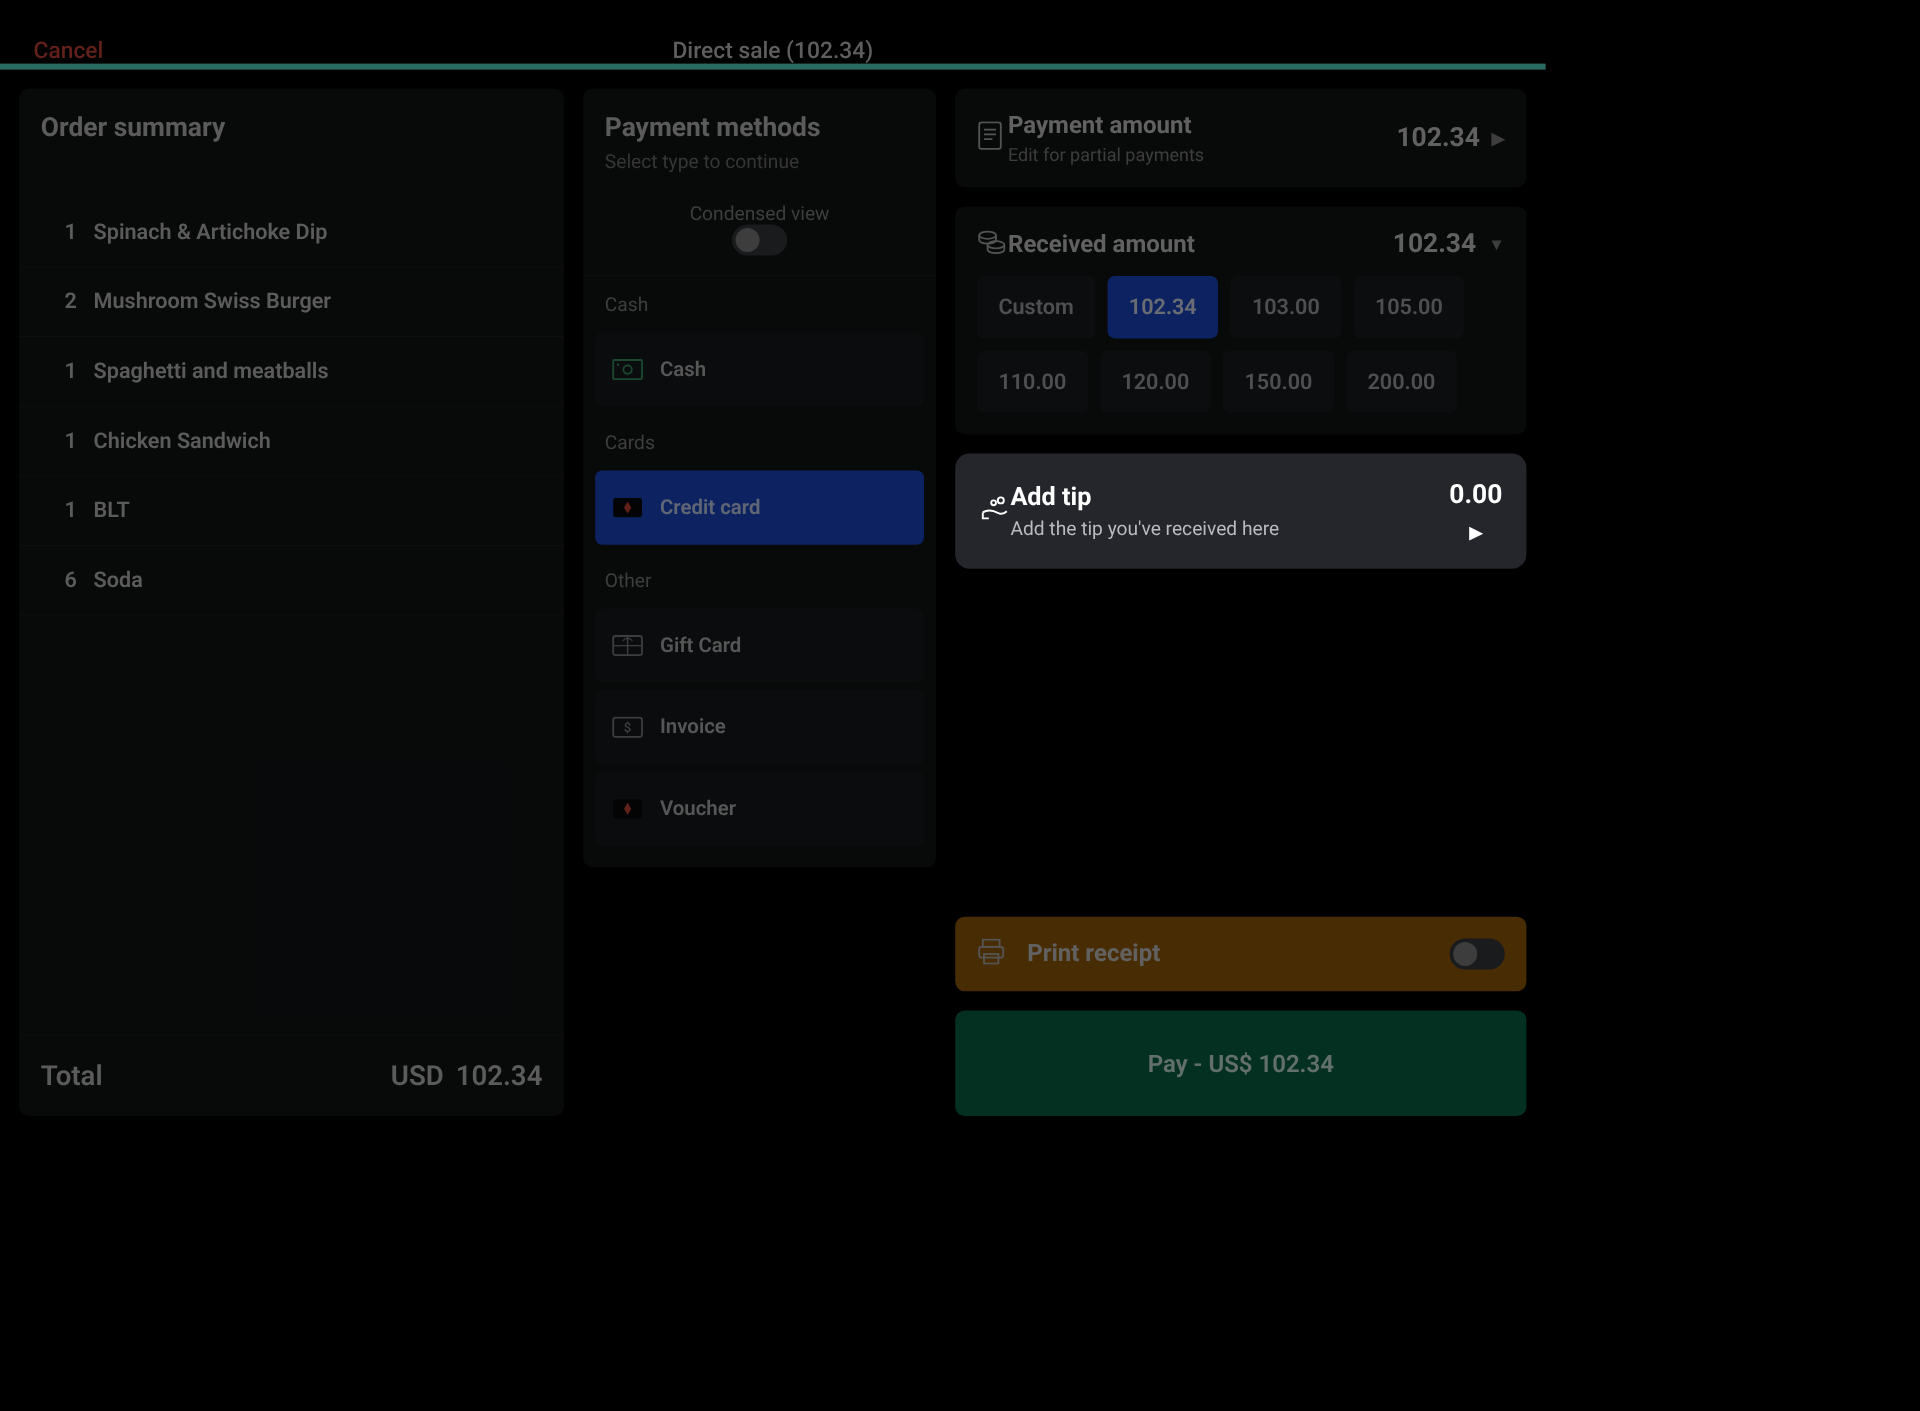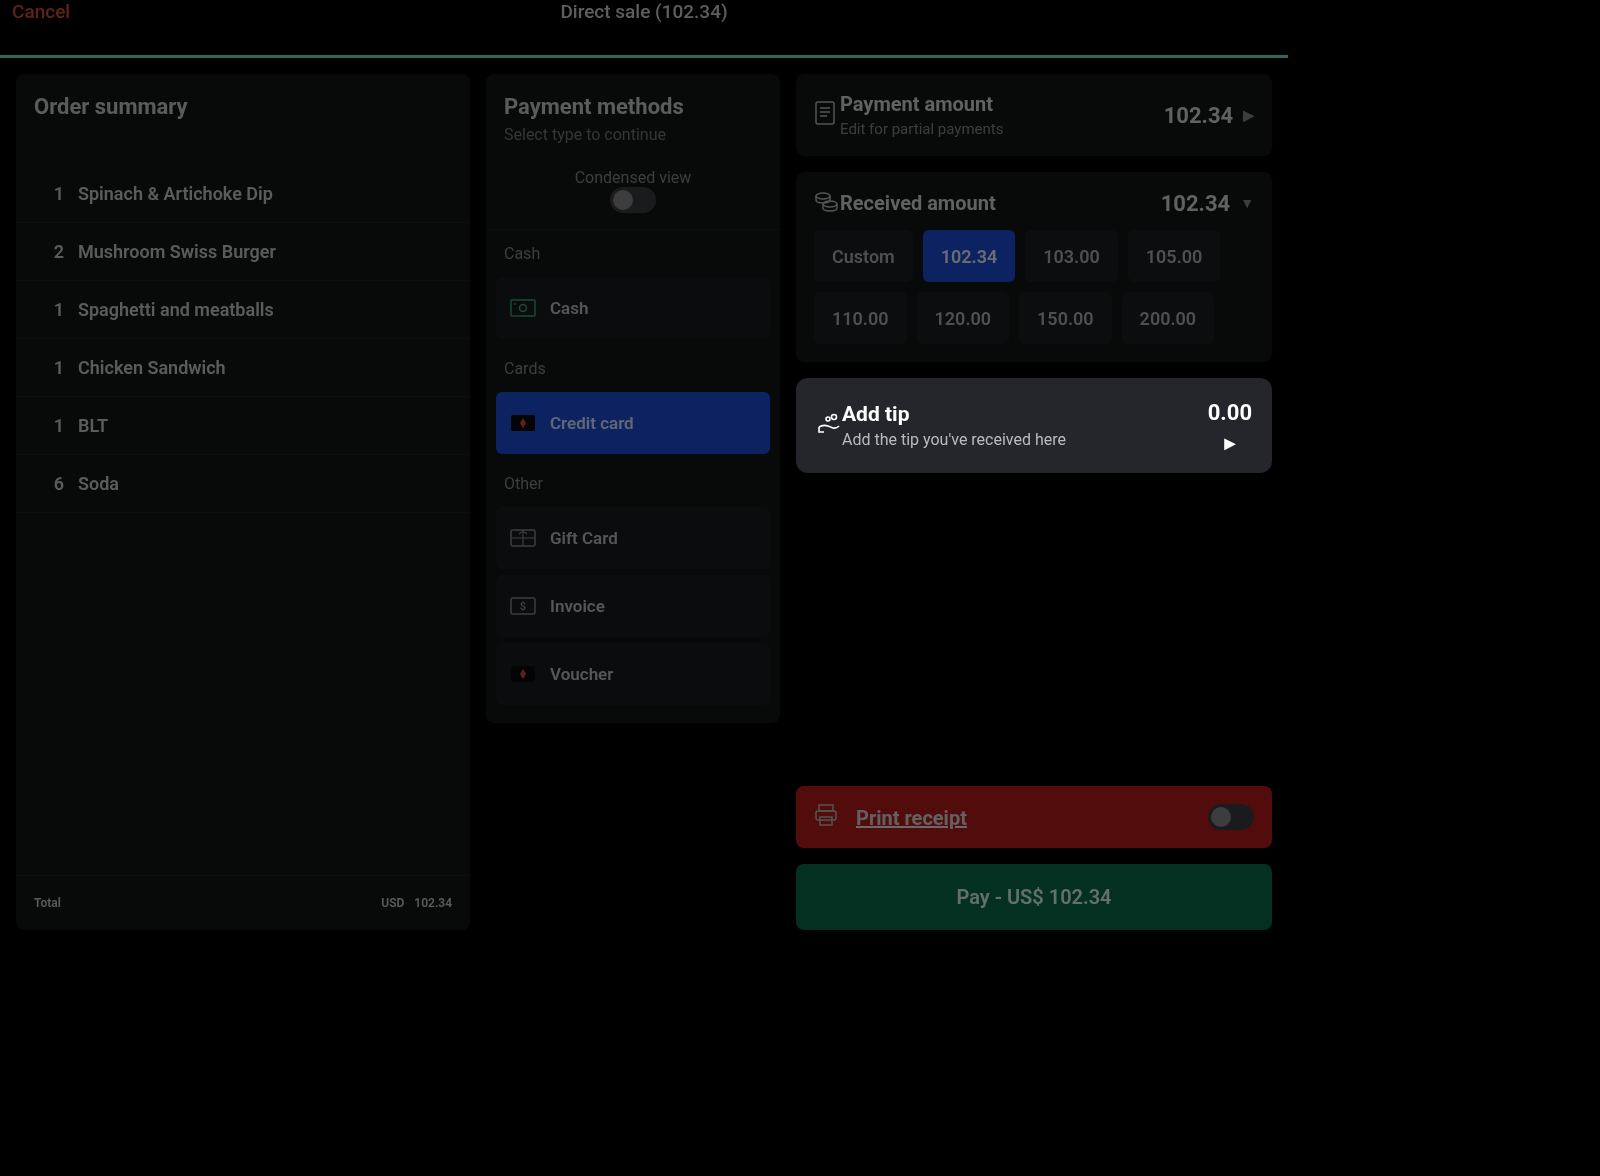--- a/index.html
+++ b/index.html
@@ -15,23 +15,23 @@
   .overlay {
     position: absolute;
     inset: 0;
     background: rgba(0,0,0,0.55);
     z-index: 50;
     pointer-events: none;
   }
   .topbar {
     height: 58px;
     display: flex;
-    align-items: flex-start;
-    padding: 0 12px;
-    border-bottom: 3px solid #5eead4;
+    align-items: flex-end;
+    padding: 0 28px;
+    border-bottom: 5px solid #5eead4;
     position: relative;
   }
   .cancel {
     color: #d84a3a;
     font-size: 19px;
     font-weight: 500;
     cursor: pointer;
   }
   .title {
     position: absolute;
@@ -68,21 +68,21 @@
     border-bottom: 1px solid #1e2022;
     font-size: 18px;
     color:#c9c9c9;
     font-weight:600;
   }
   .order-row .qty { width:44px; text-align:right; padding-right:14px; }
   .order-total {
     display:flex; align-items:center; justify-content:space-between;
     padding:20px 18px;
     border-top:1px solid #1e2022;
-    font-size:12px; color:#c9c9c9; font-weight:600;
+    font-size:23px; color:#c9c9c9; font-weight:600;
   }
   .order-total .cur { margin-left:auto; margin-right:10px; }
 
   
   .mid-panel { background:#121416; border-radius:8px; padding-bottom:12px;}
   .condensed {
     display:flex; align-items:center; justify-content:space-between;
     padding: 10px 18px 16px;
     color:#888; font-size:16px;
     border-bottom:1px solid #1e2022;
@@ -124,28 +124,27 @@
   .addtip {
     background:#24262c; border-radius:12px; padding:22px 20px;
     position:relative; z-index:60;
   }
   .addtip .rtitle { color:#fff; font-size:21px; font-weight:700;}
   .addtip .rsub { color:#b9bbc0; font-size:16px;}
   .addtip .rvalue { color:#fff; font-size:22px; font-weight:700;flex-direction:column;}
   .addtip .chev { color:#fff;}
 
   .print-row {
-    display:flex; align-items:flex-end; gap:16px;
-    background:#b91c1c; border-radius:8px; padding:18px;
+    display:flex; align-items:flex-start; gap:16px;
+    background:#a16207; border-radius:8px; padding:18px;
     margin-top:auto;
-    text-decoration:underline;
   }
   .paybtn {
     background:#0b6b4d; border-radius:8px;
-    height:66px; display:flex; align-items:center; justify-content:center;
+    height:88px; display:flex; align-items:center; justify-content:center;
     color:#d9f5eb; font-size:20px; font-weight:600; cursor:pointer;
   }
   .spacer { flex:1; }
 </style>
 </head>
 <body>
 
 <div class="topbar">
   <span class="cancel">Cancel</span>
   <span class="title">Direct sale (102.34)</span>

